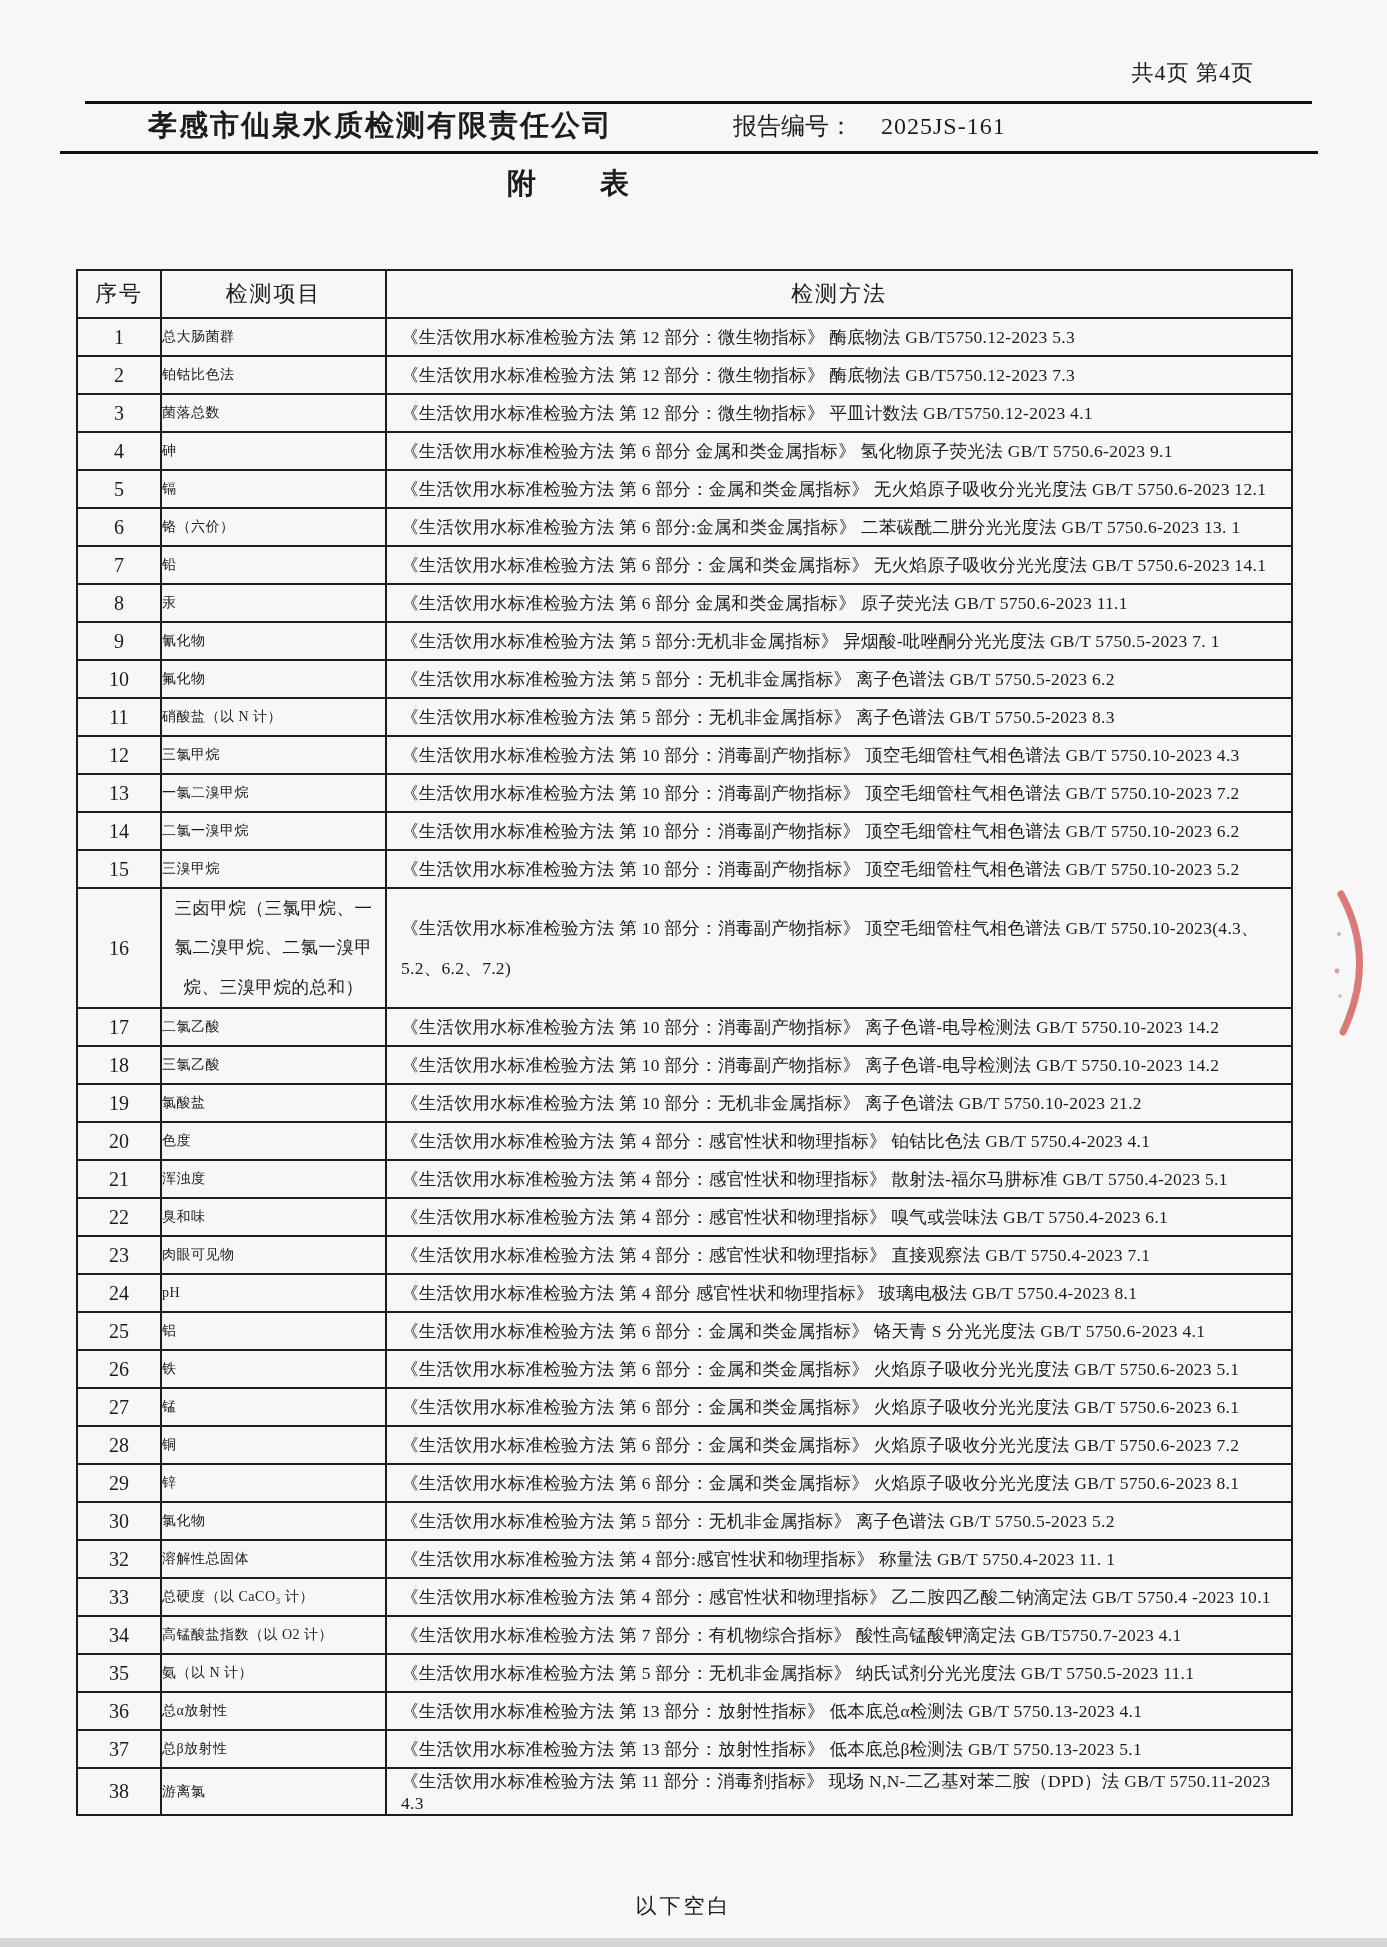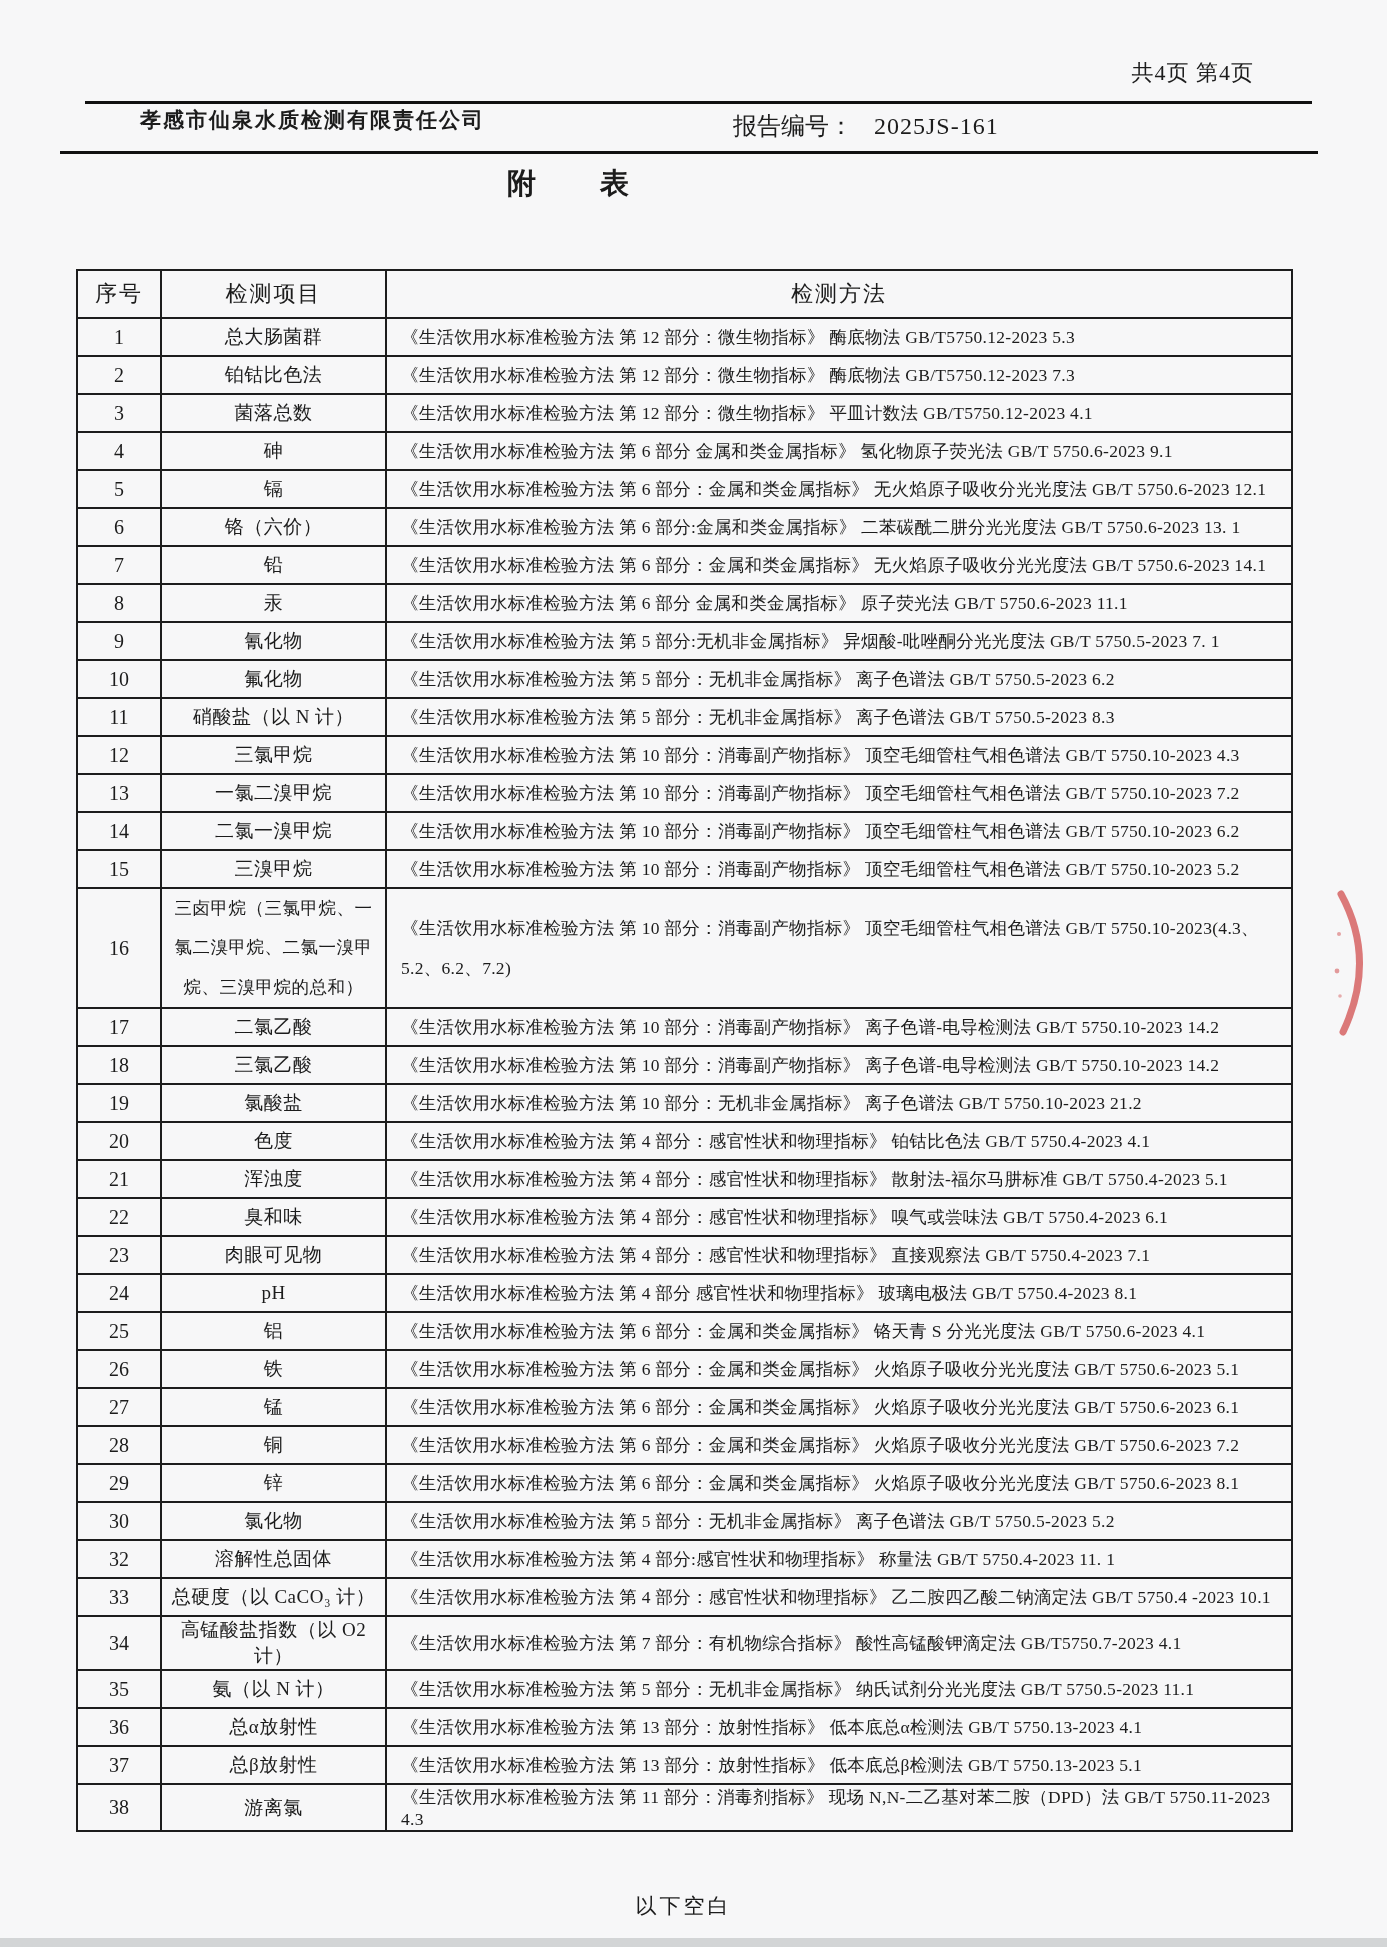--- a/index.html
+++ b/index.html
@@ -9,26 +9,26 @@
     font-family:"Liberation Serif","DejaVu Serif",serif;
     color:#1c1c1c;
   }
   .page-info{
     position:absolute;top:58px;right:133px;
     font-size:22px;letter-spacing:1px;font-weight:400;
   }
   .rule1{position:absolute;top:101px;left:85px;width:1227px;height:3px;background:#111;}
   .rule2{position:absolute;top:151px;left:60px;width:1258px;height:3px;background:#111;}
   .company{
-    position:absolute;top:106px;left:140px;
-    font-size:21px;font-weight:700;letter-spacing:2px;
+    position:absolute;top:106px;left:148px;
+    font-size:29px;font-weight:700;letter-spacing:2px;
     font-family:"Liberation Sans","DejaVu Sans",sans-serif;
   }
   .report-line{position:absolute;top:110px;left:733px;font-size:24px;}
-  .report-line .no{margin-left:21px;letter-spacing:1px;}
+  .report-line .no{margin-left:28px;letter-spacing:1px;}
   .doc-title{
     position:absolute;top:164px;left:0;width:1138px;text-align:center;
     font-size:29px;font-weight:700;letter-spacing:2px;
   }
   .doc-title .gap{display:inline-block;width:62px;}
   table.main{
     position:absolute;top:269px;left:76px;width:1215px;
     border-collapse:collapse;table-layout:fixed;
     background:transparent;
   }
@@ -36,21 +36,21 @@
     border:2px solid #1d1d1d;
     padding:0;vertical-align:middle;
     overflow:hidden;
   }
   col.c-no{width:84px;}
   col.c-item{width:225px;}
   col.c-method{width:906px;}
   tr.hdr th{height:46px;font-size:22px;font-weight:500;letter-spacing:2px;}
   tr.r{height:38px;}
   tr.r td.no{text-align:center;font-size:20px;}
-  tr.r td.item{text-align:center;font-size:19px;letter-spacing:0.5px;}
+  tr.r td.item{font-size:14px;letter-spacing:0.5px;}
   tr.r td.method{text-align:left;font-size:17.5px;padding:0 2px 0 14px;letter-spacing:0.3px;}
   tr.r.tall{height:114px;}
   tr.r.tall td.item{text-align:center;padding:0 8px;line-height:2.25;font-size:17.5px;}
   tr.r.tall td.method{line-height:2.3;}
   .footer-blank{
     position:absolute;top:1864px;left:76px;width:1215px;text-align:center;
     font-size:21px;letter-spacing:3px;margin-top:28px;
   }
   .stamp-arc{position:absolute;top:888px;left:1325px;width:62px;height:150px;pointer-events:none;}
   .bottom-strip{position:absolute;bottom:0;left:0;width:1387px;height:9px;background:#d3d5d6;}

